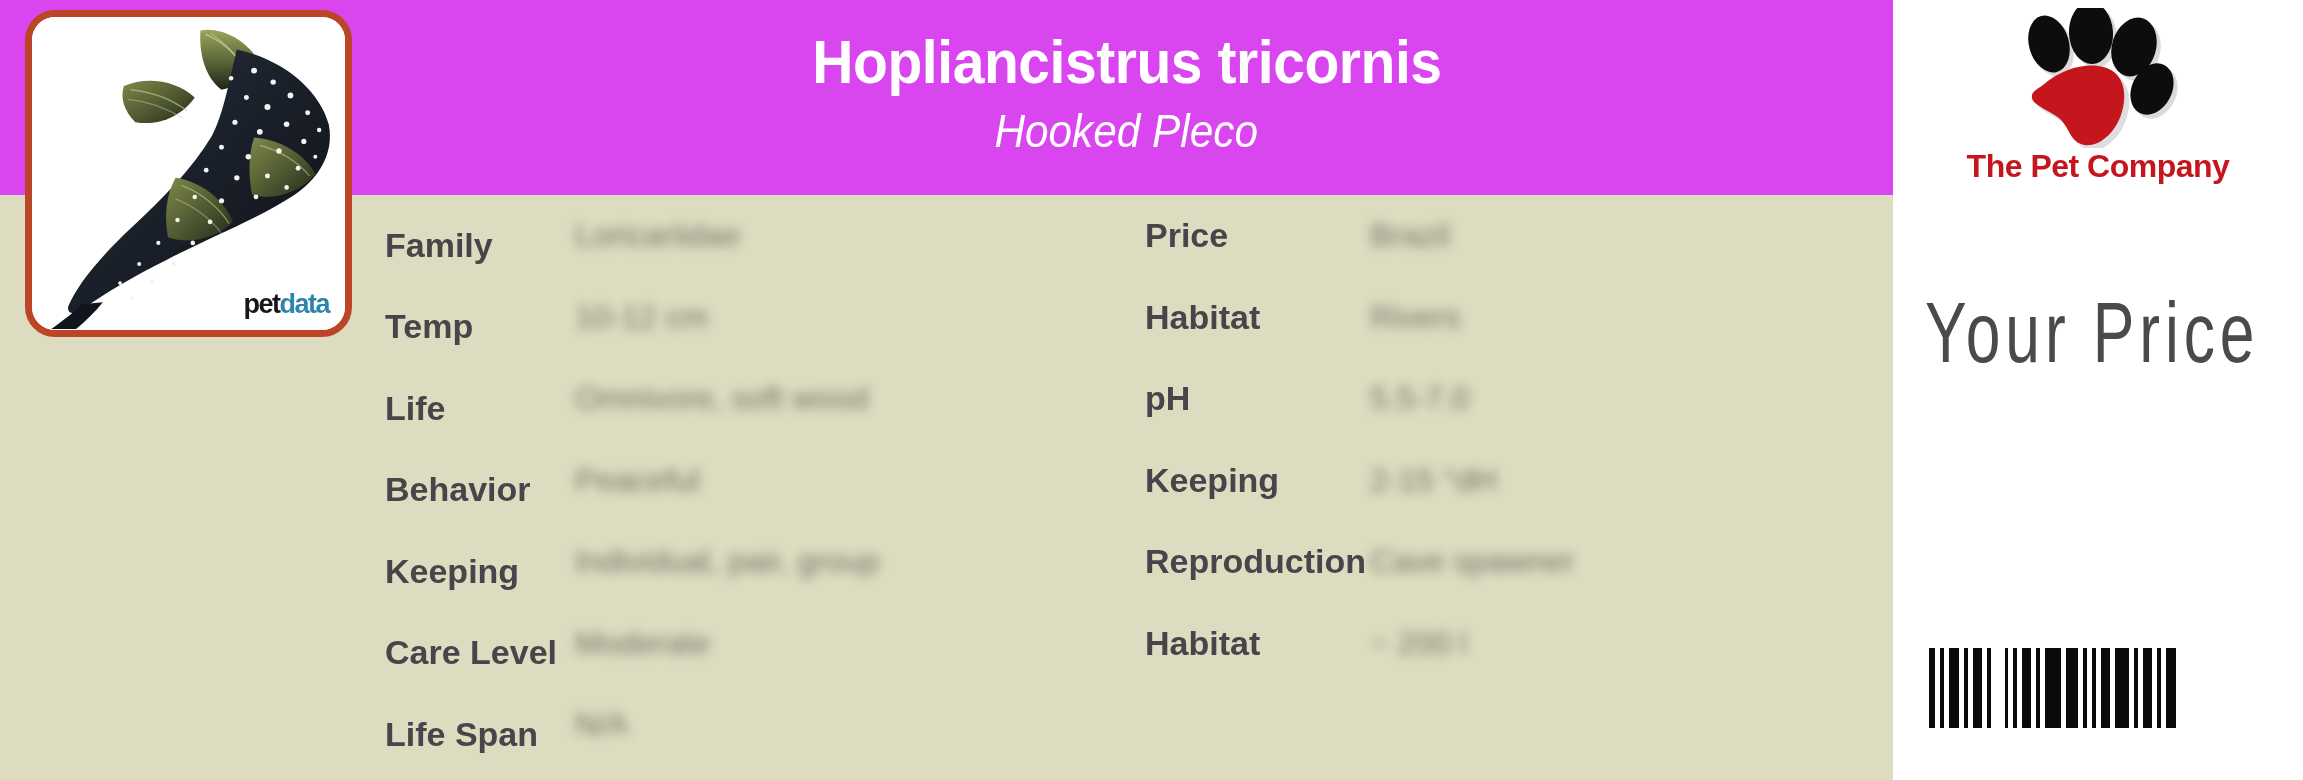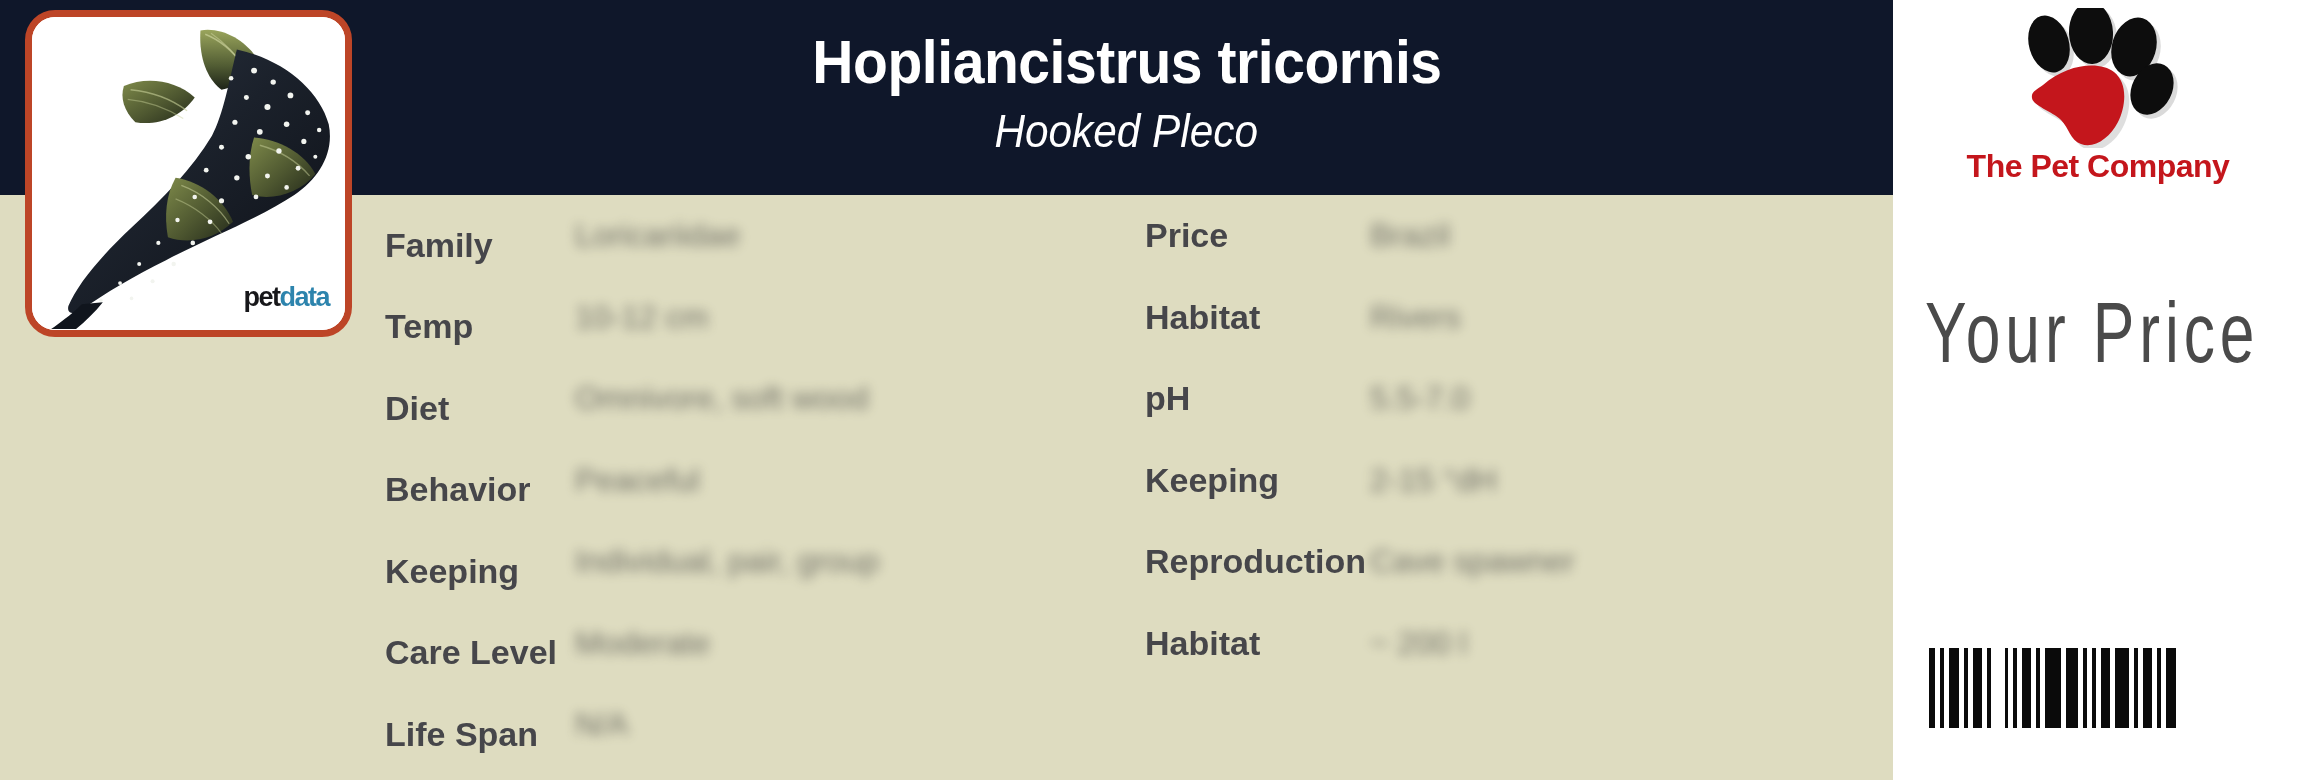--- a/index.html
+++ b/index.html
@@ -26,21 +26,21 @@
     width: 1893px;
     height: 780px;
     background: #dedcc0;
   }
 
   .header-bar {
     position: absolute;
     left: 0; top: 0;
     width: 1893px;
     height: 195px;
-    background: #0f172a;
+    background: #d946ef;
   }
 
   .header-text-wrap {
     position: absolute;
     left: 360px;
     top: 0;
     width: 1533px;
     height: 195px;
     display: flex;
     flex-direction: column;
@@ -91,21 +91,21 @@
   .fish-art {
     position: absolute;
     left: 0; top: 0;
     width: 100%;
     height: 100%;
   }
 
   .petdata-logo {
     position: absolute;
     right: 16px;
-    bottom: 19px;
+    bottom: 12px;
     font-family: "Liberation Sans", sans-serif;
     font-size: 27px;
     font-weight: 700;
     letter-spacing: -1.5px;
     line-height: 1;
     z-index: 3;
   }
   .petdata-logo .pd-pet { color: #17171a; }
   .petdata-logo .pd-data { color: #2d84ad; }
 
@@ -324,21 +324,21 @@
       <div class="spec-col left">
         <div class="spec-row">
           <span class="spec-label">Family</span>
           <span class="spec-value">Loricariidae</span>
         </div>
         <div class="spec-row">
           <span class="spec-label">Temp</span>
           <span class="spec-value">10-12 cm</span>
         </div>
         <div class="spec-row">
-          <span class="spec-label">Diet</span>
+          <span class="spec-label">Life</span>
           <span class="spec-value">Omnivore, soft wood</span>
         </div>
         <div class="spec-row">
           <span class="spec-label">Behavior</span>
           <span class="spec-value">Peaceful</span>
         </div>
         <div class="spec-row">
           <span class="spec-label">Keeping</span>
           <span class="spec-value">Individual, pair, group</span>
         </div>

